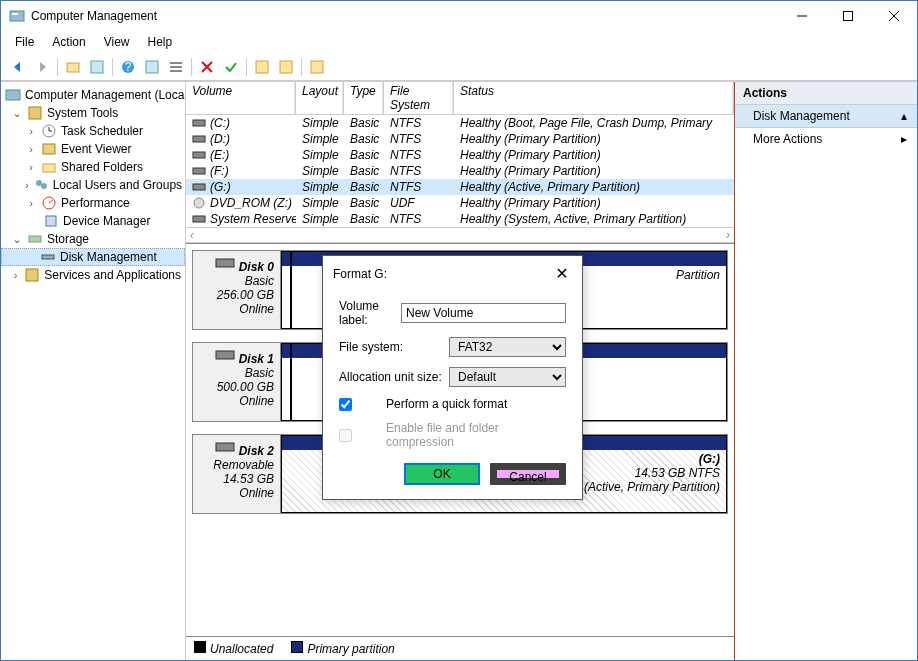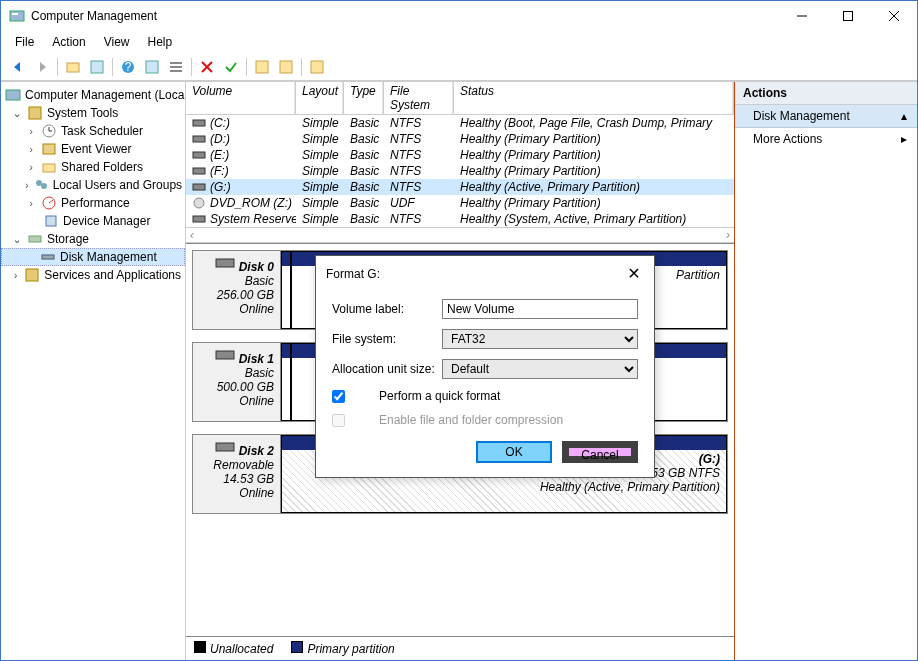--- a/index.html
+++ b/index.html
@@ -34,33 +34,33 @@
 .disk-vol { flex: 1; border: 1px solid #000; margin: 0; position: relative; }
 .disk-vol .stripe { height: 14px; background: #1a2b7a; }
 .disk-vol .info { padding: 2px 6px; }
 .disk-vol.hatch { background: repeating-linear-gradient(45deg, #fff, #fff 4px, #ddd 4px, #ddd 5px); }
 .legend { border-top: 1px solid #888; padding: 4px 8px; display: flex; gap: 18px; align-items: center; }
 .lg-sw { width: 12px; height: 12px; display: inline-block; border: 1px solid #000; margin-right: 4px; }
 .actions { width: 182px; background: #fff; }
 .actions .hdr { background: #e9eef5; padding: 4px 8px; font-weight: bold; border-bottom: 1px solid #ccc; }
 .actions .item { padding: 4px 10px 4px 18px; display: flex; justify-content: space-between; align-items: center; }
 .actions .item.hi { background: #d6e7f7; border-bottom: 1px solid #bcd; }
-.dialog { position: absolute; left: 315px; top: 255px; width: 340px; background: #fff; border: 1px solid #555; box-shadow: 2px 2px 10px rgba(0,0,0,0.2); z-index: 10; }
+.dialog { position: absolute; left: 322px; top: 255px; width: 261px; background: #fff; border: 1px solid #555; box-shadow: 2px 2px 10px rgba(0,0,0,0.2); z-index: 10; }
 .dialog .dh { display: flex; justify-content: space-between; align-items: center; padding: 8px 10px; }
 .dialog .dh .x { font-size: 16px; width: 20px; text-align: center; }
 .dialog .db { padding: 8px 16px 14px; }
 .drow { display: flex; align-items: center; margin-bottom: 10px; }
 .drow label { width: 110px; }
 .drow input[type=text], .drow select { flex: 1; padding: 1px 4px; border: 1px solid #7a7a7a; height: 20px; background: #fff; }
 .drow select { background: #e9e9e9; }
 .drow.ck { padding-left: 0; gap: 28px; }
 .drow.ck input { margin-right: 6px; }
 .dbtns { display: flex; justify-content: flex-end; gap: 10px; margin-top: 14px; }
 .dbtn { width: 76px; height: 22px; border: 7px solid #404040; background: #f0abfc; }
-.dbtn.primary { border: 2px solid #0078d7; background: #7dd3fc; }
+.dbtn.primary { border: 2px solid #0078d7; background: #22c55e; }
 .disabled { color: #999; }
 .scroll-hint { display:flex; justify-content:space-between; padding:0 4px; color:#888; border-top:1px solid #ccc; border-bottom:1px solid #ccc;}
 svg { display: block; }
 </style>
 </head>
 <body>
 
 <div class="titlebar">
   <span class="icon">
     <svg width="16" height="16">

